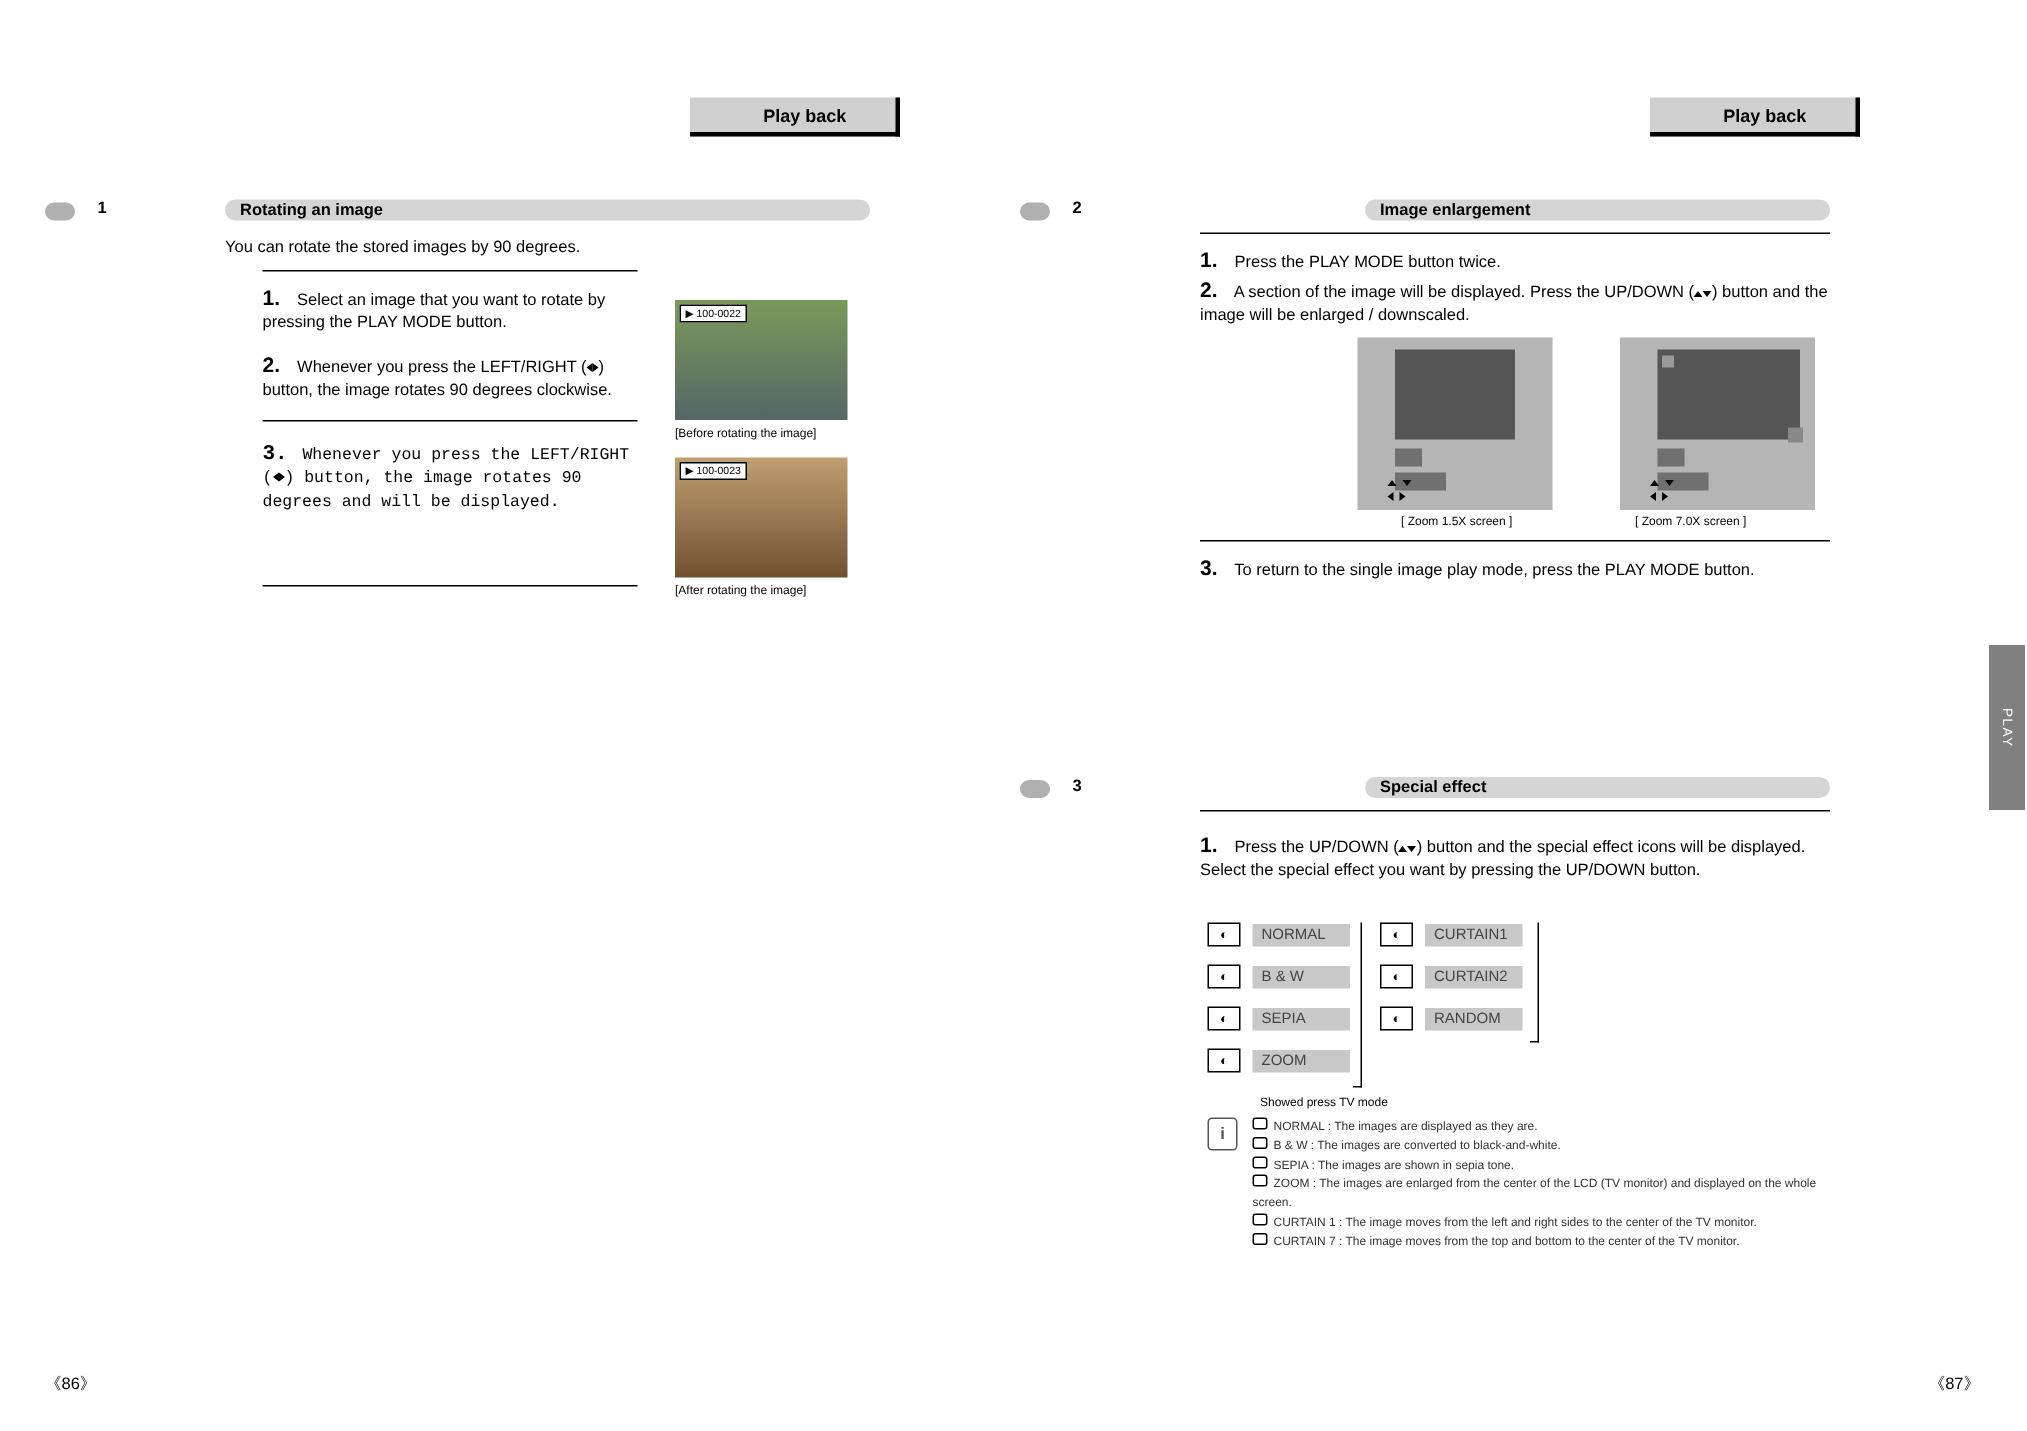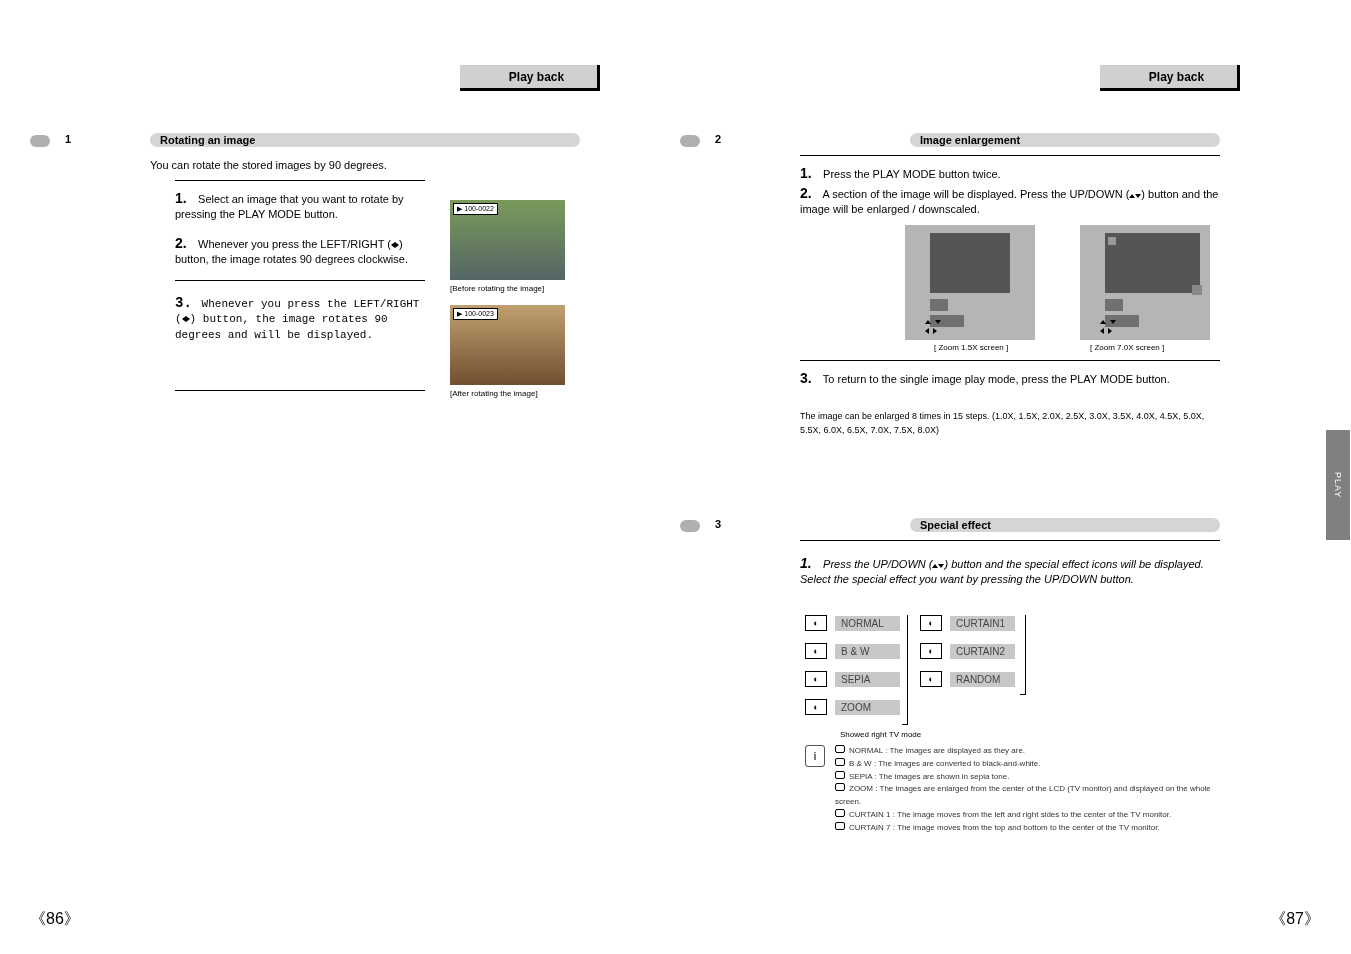--- a/index.html
+++ b/index.html
@@ -199,21 +199,21 @@
     text-align: center;
     display: flex;
     align-items: center;
     justify-content: center;
     letter-spacing: 1px;
   }
 
   .pagenum {
     position: absolute;
     bottom: 0px;
-    font-size: 16px;
+    font-size: 11px;
   }
   .page-left .pagenum { left: 0; }
   .page-right .pagenum { right: 0; }
 
   .ruler-arrows { font-size: 8px; letter-spacing: 2px; }
 </style>
 </head>
 <body>
 
 <div class="page page-left">
@@ -317,32 +317,31 @@
   <div style="position:absolute; left:410px; top:313px; font-size:8px;">[ Zoom 7.0X screen ]</div>
 
   <div class="divider" style="left:120px; top:330px; width:420px;"></div>
 
   <div class="step-row" style="left:120px; top:340px; width:420px;">
     <span class="step-num">3.</span>
     <span class="step-text">To return to the single image play mode, press the PLAY MODE button.</span>
   </div>
 
   <div style="position:absolute; left:120px; top:380px; width:420px; font-size:9px; line-height:1.5;">
-    <div>The image can be enlarged 8 times in 15 steps. (1.0X, 1.5X, 2.0X, 2.5X, 3.0X, 3.5X, 4.0X, 4.5X, 5.0X, 5.5X, 6.0X, 6.5X, 7.0X, 7.5X, 8.0X)</div>
   </div>
 
   <div class="section-marker" style="left:0; top:490px;"></div>
   <div class="section-num" style="left:35px; top:488px;">3</div>
   <div class="section-titlebar" style="left:230px; top:488px; width:310px;">
     <span>Special effect</span>
   </div>
 
   <div class="divider" style="left:120px; top:510px; width:420px;"></div>
 
-  <div class="step-row" style="left:120px; top:525px; width:420px;font-style:italic;">
+  <div class="step-row" style="left:120px; top:525px; width:420px;">
     <span class="step-num">1.</span>
     <span class="step-text">
       Press the UP/DOWN (<span class="tri-up-sm"></span><span class="tri-down-sm"></span>) button and the special effect icons will be displayed. Select the special effect you want by pressing the UP/DOWN button.
     </span>
   </div>
 
   <div style="position:absolute; left:125px; top:585px;">
     <div class="effect-row">
       <div class="effect-icon">◐</div>
       <div class="effect-label">NORMAL</div>
@@ -371,21 +370,21 @@
       <div class="effect-label">CURTAIN2</div>
     </div>
     <div class="effect-row">
       <div class="effect-icon">◐</div>
       <div class="effect-label">RANDOM</div>
     </div>
   </div>
 
   <div style="position:absolute; left:222px; top:585px; width:6px; height:110px; border-right:1px solid #000; border-bottom:1px solid #000;"></div>
   <div style="position:absolute; left:340px; top:585px; width:6px; height:80px; border-right:1px solid #000; border-bottom:1px solid #000;"></div>
-  <div style="position:absolute; left:160px; top:700px; font-size:8px;">Showed right TV mode</div>
+  <div style="position:absolute; left:160px; top:700px; font-size:8px;">Showed press TV mode</div>
 
   <div class="info-icon" style="left:125px; top:715px;"></div>
   <div class="info-list" style="left:155px; top:715px; width:380px;">
     <div><span class="bullet"></span><span>NORMAL : The images are displayed as they are.</span></div>
     <div><span class="bullet"></span><span>B &amp; W : The images are converted to black-and-white.</span></div>
     <div><span class="bullet"></span><span>SEPIA : The images are shown in sepia tone.</span></div>
     <div><span class="bullet"></span><span>ZOOM : The images are enlarged from the center of the LCD (TV monitor) and displayed on the whole screen.</span></div>
     <div><span class="bullet"></span><span>CURTAIN 1 : The image moves from the left and right sides to the center of the TV monitor.</span></div>
     <div><span class="bullet"></span><span>CURTAIN 7 : The image moves from the top and bottom to the center of the TV monitor.</span></div>
   </div>

